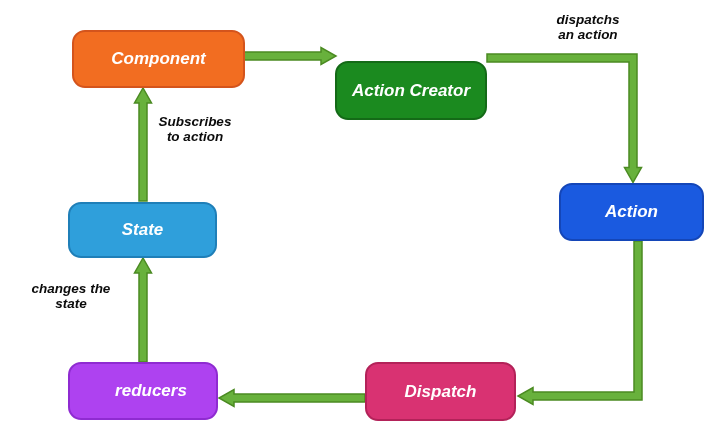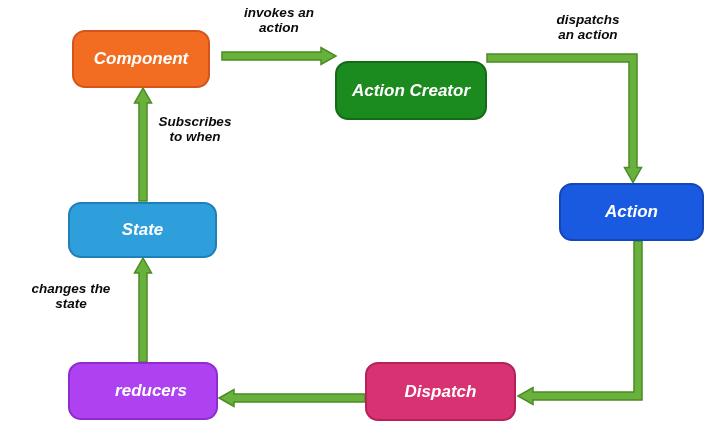--- a/index.html
+++ b/index.html
@@ -7,21 +7,21 @@
     position:relative;width:720px;height:431px;background:#ffffff;overflow:hidden;
     font-family:"Liberation Sans",sans-serif;
   }
   .arrows{position:absolute;left:0;top:0;width:720px;height:431px;}
   .node{
     position:absolute;display:flex;align-items:center;justify-content:center;
     border-radius:13px;border:2px solid transparent;box-sizing:border-box;
     color:#ffffff;font-weight:bold;font-style:italic;font-size:17px;
     text-align:center;
   }
-  .n-component{left:72px;top:30px;width:138px;height:58px;}
+  .n-component{left:72px;top:30px;width:173px;height:58px;}
   .n-action-creator{left:335px;top:29px;width:152px;height:59px;margin-top:32px;}
   .n-action{left:559px;top:183px;width:145px;height:58px;}
   .n-dispatch{left:365px;top:362px;width:151px;height:59px;}
   .n-reducers{left:68px;top:362px;width:150px;height:58px;padding-left:16px;}
   .n-state{left:68px;top:202px;width:149px;height:56px;}
   .edge-label{
     position:absolute;color:#0b0b0b;font-weight:bold;font-style:italic;
     font-size:13.5px;line-height:15px;text-align:center;white-space:pre-line;
   }
   .l-invokes{left:229px;top:5px;width:100px;}
@@ -62,22 +62,20 @@
   </div>
 
   <div class="node n-reducers" style="background-color: rgb(174, 66, 240); border-color: rgb(143, 43, 209);">
     <span>reducers</span>
   </div>
 
   <div class="node n-state" style="background-color: rgb(47, 159, 219); border-color: rgb(31, 127, 184);">
     <span>State</span>
   </div>
 
-  <div class="edge-label l-invokes">invokes an
-action</div>
   <div class="edge-label l-dispatchs">dispatchs
 an action</div>
   <div class="edge-label l-subscribes">Subscribes
-to when</div>
+to action</div>
   <div class="edge-label l-changes">changes the
 state</div>
 
 </div>
 
 </body></html>

